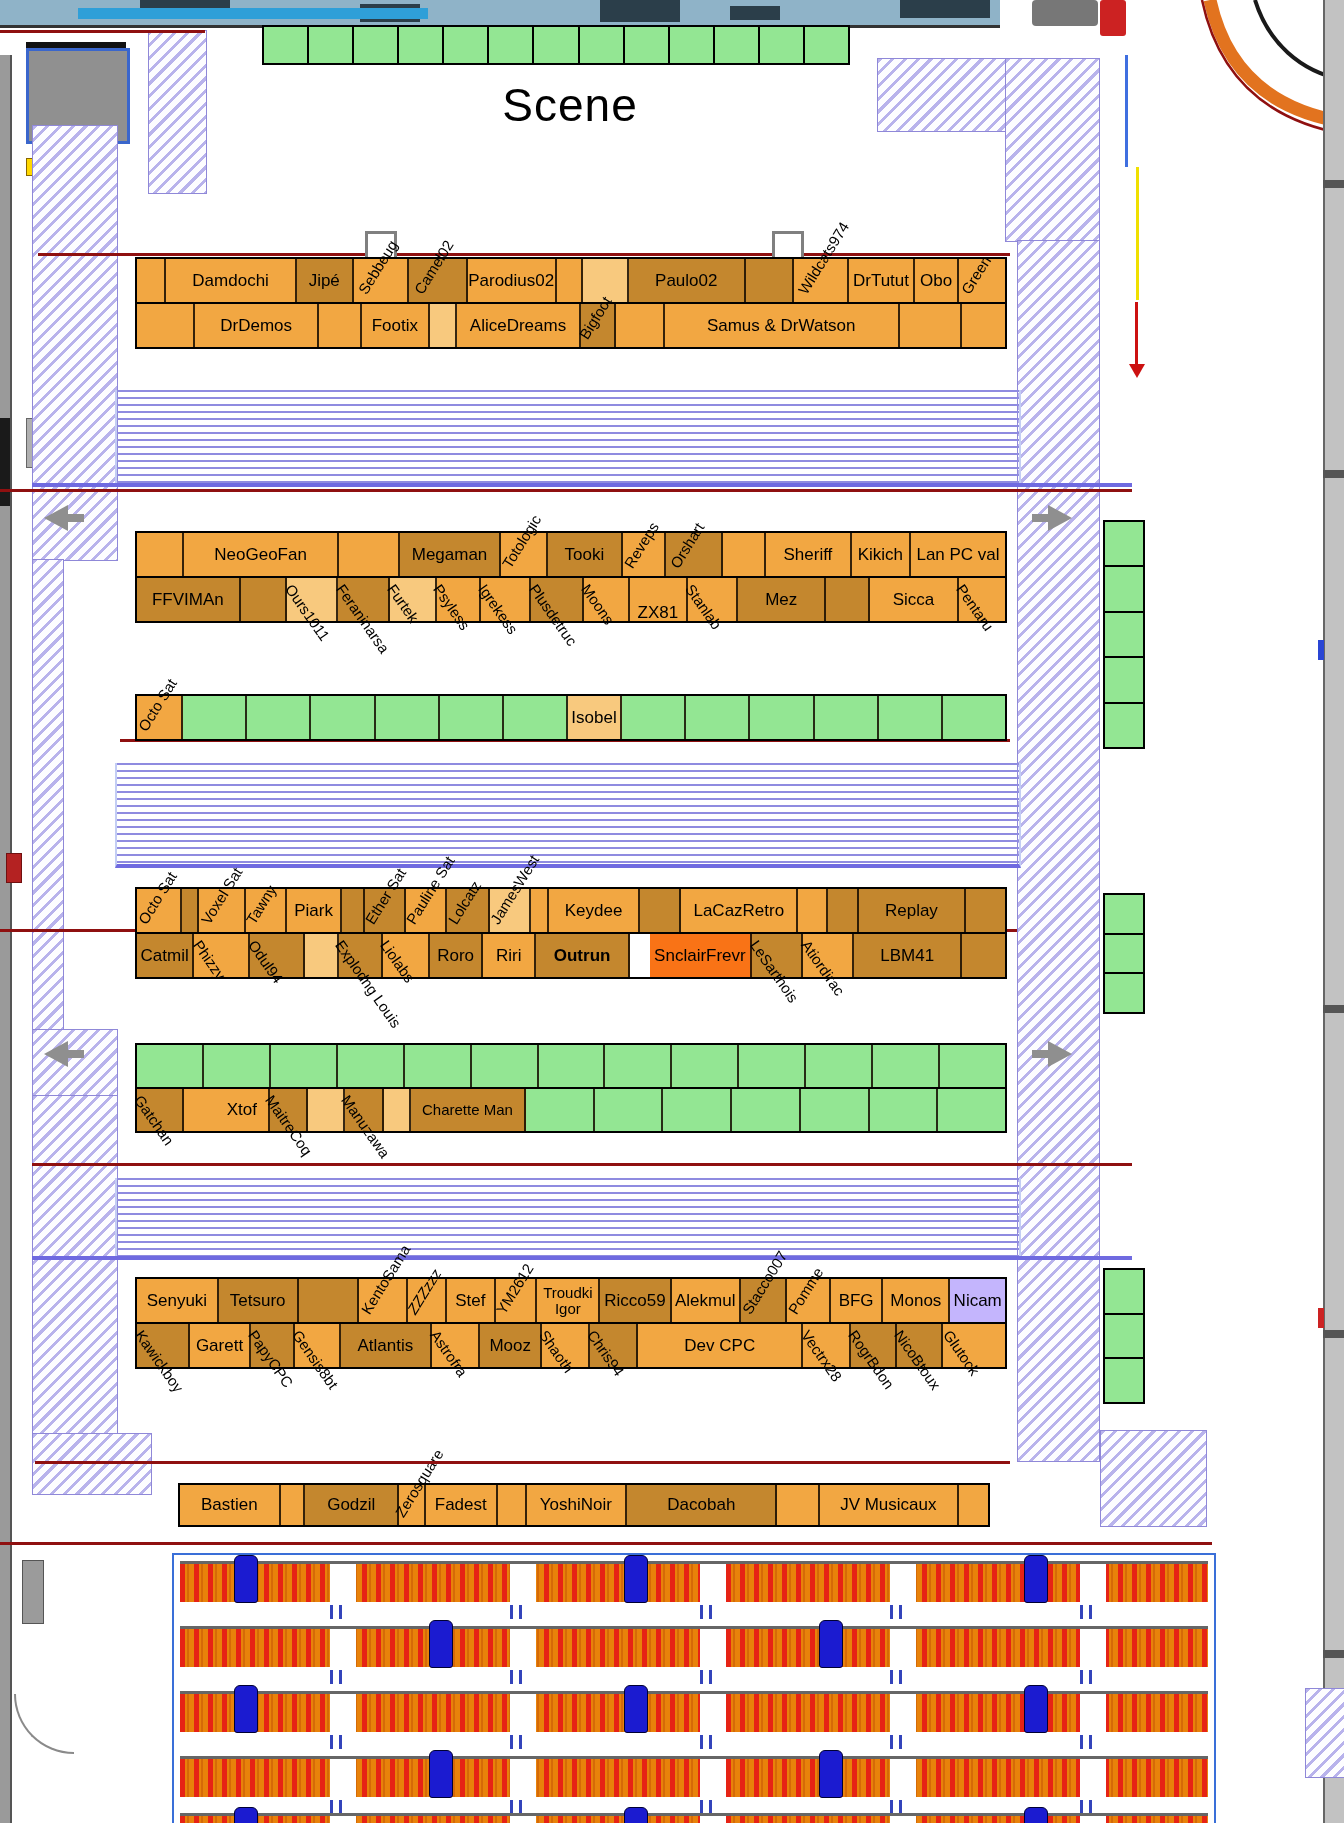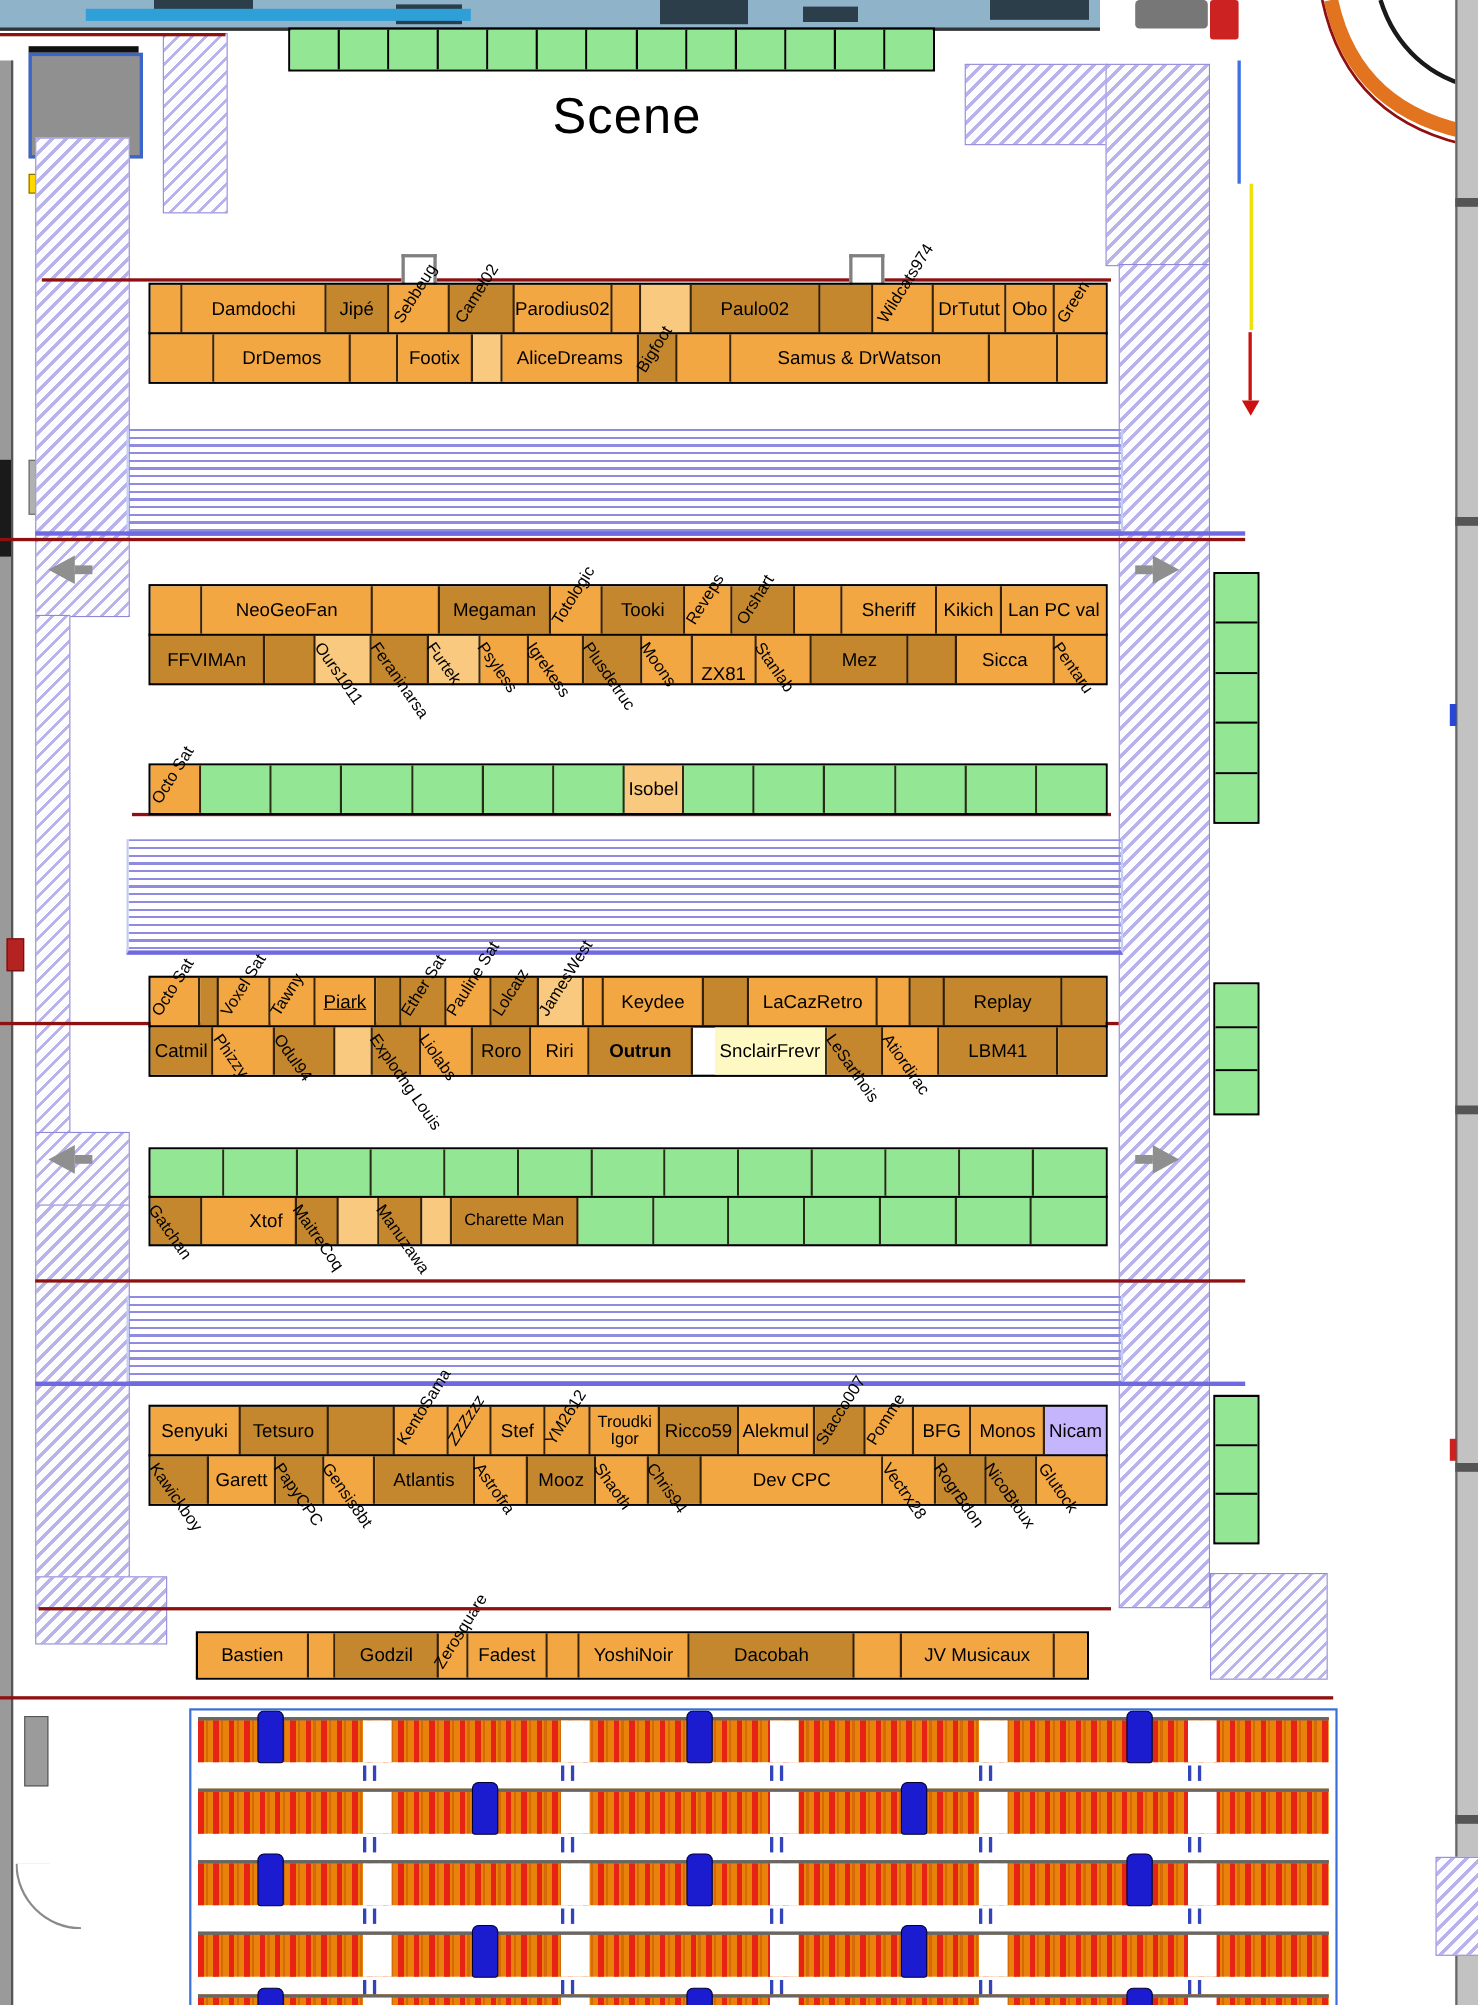--- a/index.html
+++ b/index.html
@@ -346,21 +346,21 @@
           <div class="cell" style="flex-grow: 44; flex-basis: 0px; background-color: rgb(242, 167, 66);">
             <span class="rot up">Octo Sat</span>
           </div>
           <div class="cell" style="flex-grow: 16; flex-basis: 0px; background-color: rgb(196, 135, 46);"></div>
           <div class="cell" style="flex-grow: 46; flex-basis: 0px; background-color: rgb(242, 167, 66);">
             <span class="rot up">Voxel Sat</span>
           </div>
           <div class="cell" style="flex-grow: 40; flex-basis: 0px; background-color: rgb(242, 167, 66);">
             <span class="rot up">Tawny</span>
           </div>
-          <div class="cell" style="flex-grow: 54; flex-basis: 0px; background-color: rgb(242, 167, 66); text-decoration: underline;">
+          <div class="cell" style="flex-grow: 54; flex-basis: 0px; background-color: rgb(242, 167, 66);">
             <span class="lbl">Piark</span>
           </div>
           <div class="cell" style="flex-grow: 22; flex-basis: 0px; background-color: rgb(196, 135, 46);"></div>
           <div class="cell" style="flex-grow: 40; flex-basis: 0px; background-color: rgb(196, 135, 46);">
             <span class="rot up">Ether Sat</span>
           </div>
           <div class="cell" style="flex-grow: 40; flex-basis: 0px; background-color: rgb(242, 167, 66);">
             <span class="rot up">Pauline Sat</span>
           </div>
           <div class="cell" style="flex-grow: 42; flex-basis: 0px; background-color: rgb(196, 135, 46);">
@@ -403,21 +403,21 @@
           </div>
           <div class="cell" style="flex-grow: 48; flex-basis: 0px; background-color: rgb(196, 135, 46);">
             <span class="lbl">Roro</span>
           </div>
           <div class="cell" style="flex-grow: 48; flex-basis: 0px; background-color: rgb(242, 167, 66);">
             <span class="lbl">Riri</span>
           </div>
           <div class="cell" style="flex-grow: 86; flex-basis: 0px; background-color: rgb(196, 135, 46); font-weight: bold;">
             <span class="lbl">Outrun</span>
           </div>
-          <div class="cell" style="flex-grow: 94; flex-basis: 0px; background-color: #fef9c3; margin-left: 20px;">
+          <div class="cell" style="flex-grow: 94; flex-basis: 0px; background-color: #f97316; margin-left: 20px;">
             <span class="lbl">SnclairFrevr</span>
           </div>
           <div class="cell" style="flex-grow: 46; flex-basis: 0px; background-color: rgb(196, 135, 46);">
             <span class="rot down">LeSarthois</span>
           </div>
           <div class="cell" style="flex-grow: 46; flex-basis: 0px; background-color: rgb(242, 167, 66);">
             <span class="rot down">Atiordirac</span>
           </div>
           <div class="cell" style="flex-grow: 100; flex-basis: 0px; background-color: rgb(196, 135, 46);">
             <span class="lbl">LBM41</span>

